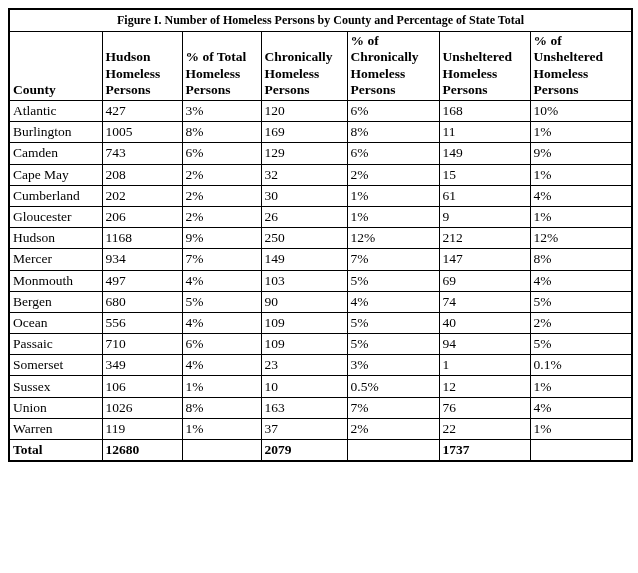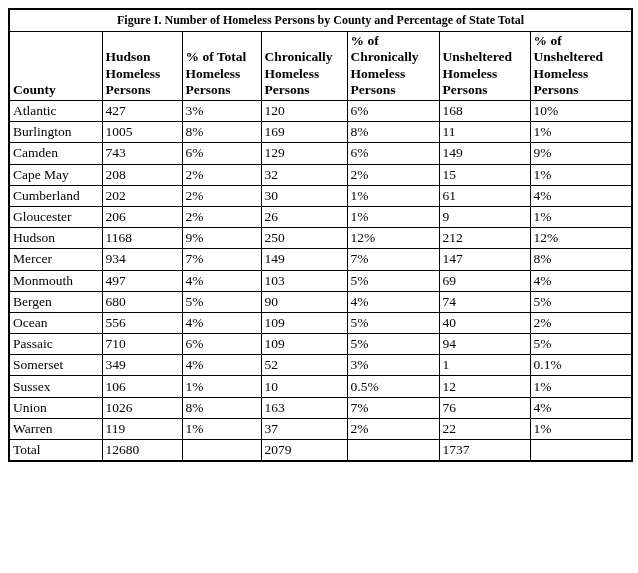--- a/index.html
+++ b/index.html
@@ -44,21 +44,21 @@
   }
   #figure-table td {
     font-size: 13.5px;
     text-align: left;
     vertical-align: middle;
     padding: 1px 2px 1px 3px;
     height: 18.2px;
     white-space: nowrap;
   }
   tr.total-row td {
-    font-weight: normal;
+    font-weight: bold;
   }
 </style>
 </head>
 <body>
 
 <table id="figure-table">
   <colgroup>
     <col style="width:93px">
     <col style="width:80px">
     <col style="width:79px">
@@ -187,21 +187,21 @@
         <td>6%</td>
         <td>109</td>
         <td>5%</td>
         <td>94</td>
         <td>5%</td>
       </tr>
       <tr>
         <td>Somerset</td>
         <td>349</td>
         <td>4%</td>
-        <td>52</td>
+        <td>23</td>
         <td>3%</td>
         <td>1</td>
         <td>0.1%</td>
       </tr>
       <tr>
         <td>Sussex</td>
         <td>106</td>
         <td>1%</td>
         <td>10</td>
         <td>0.5%</td>

